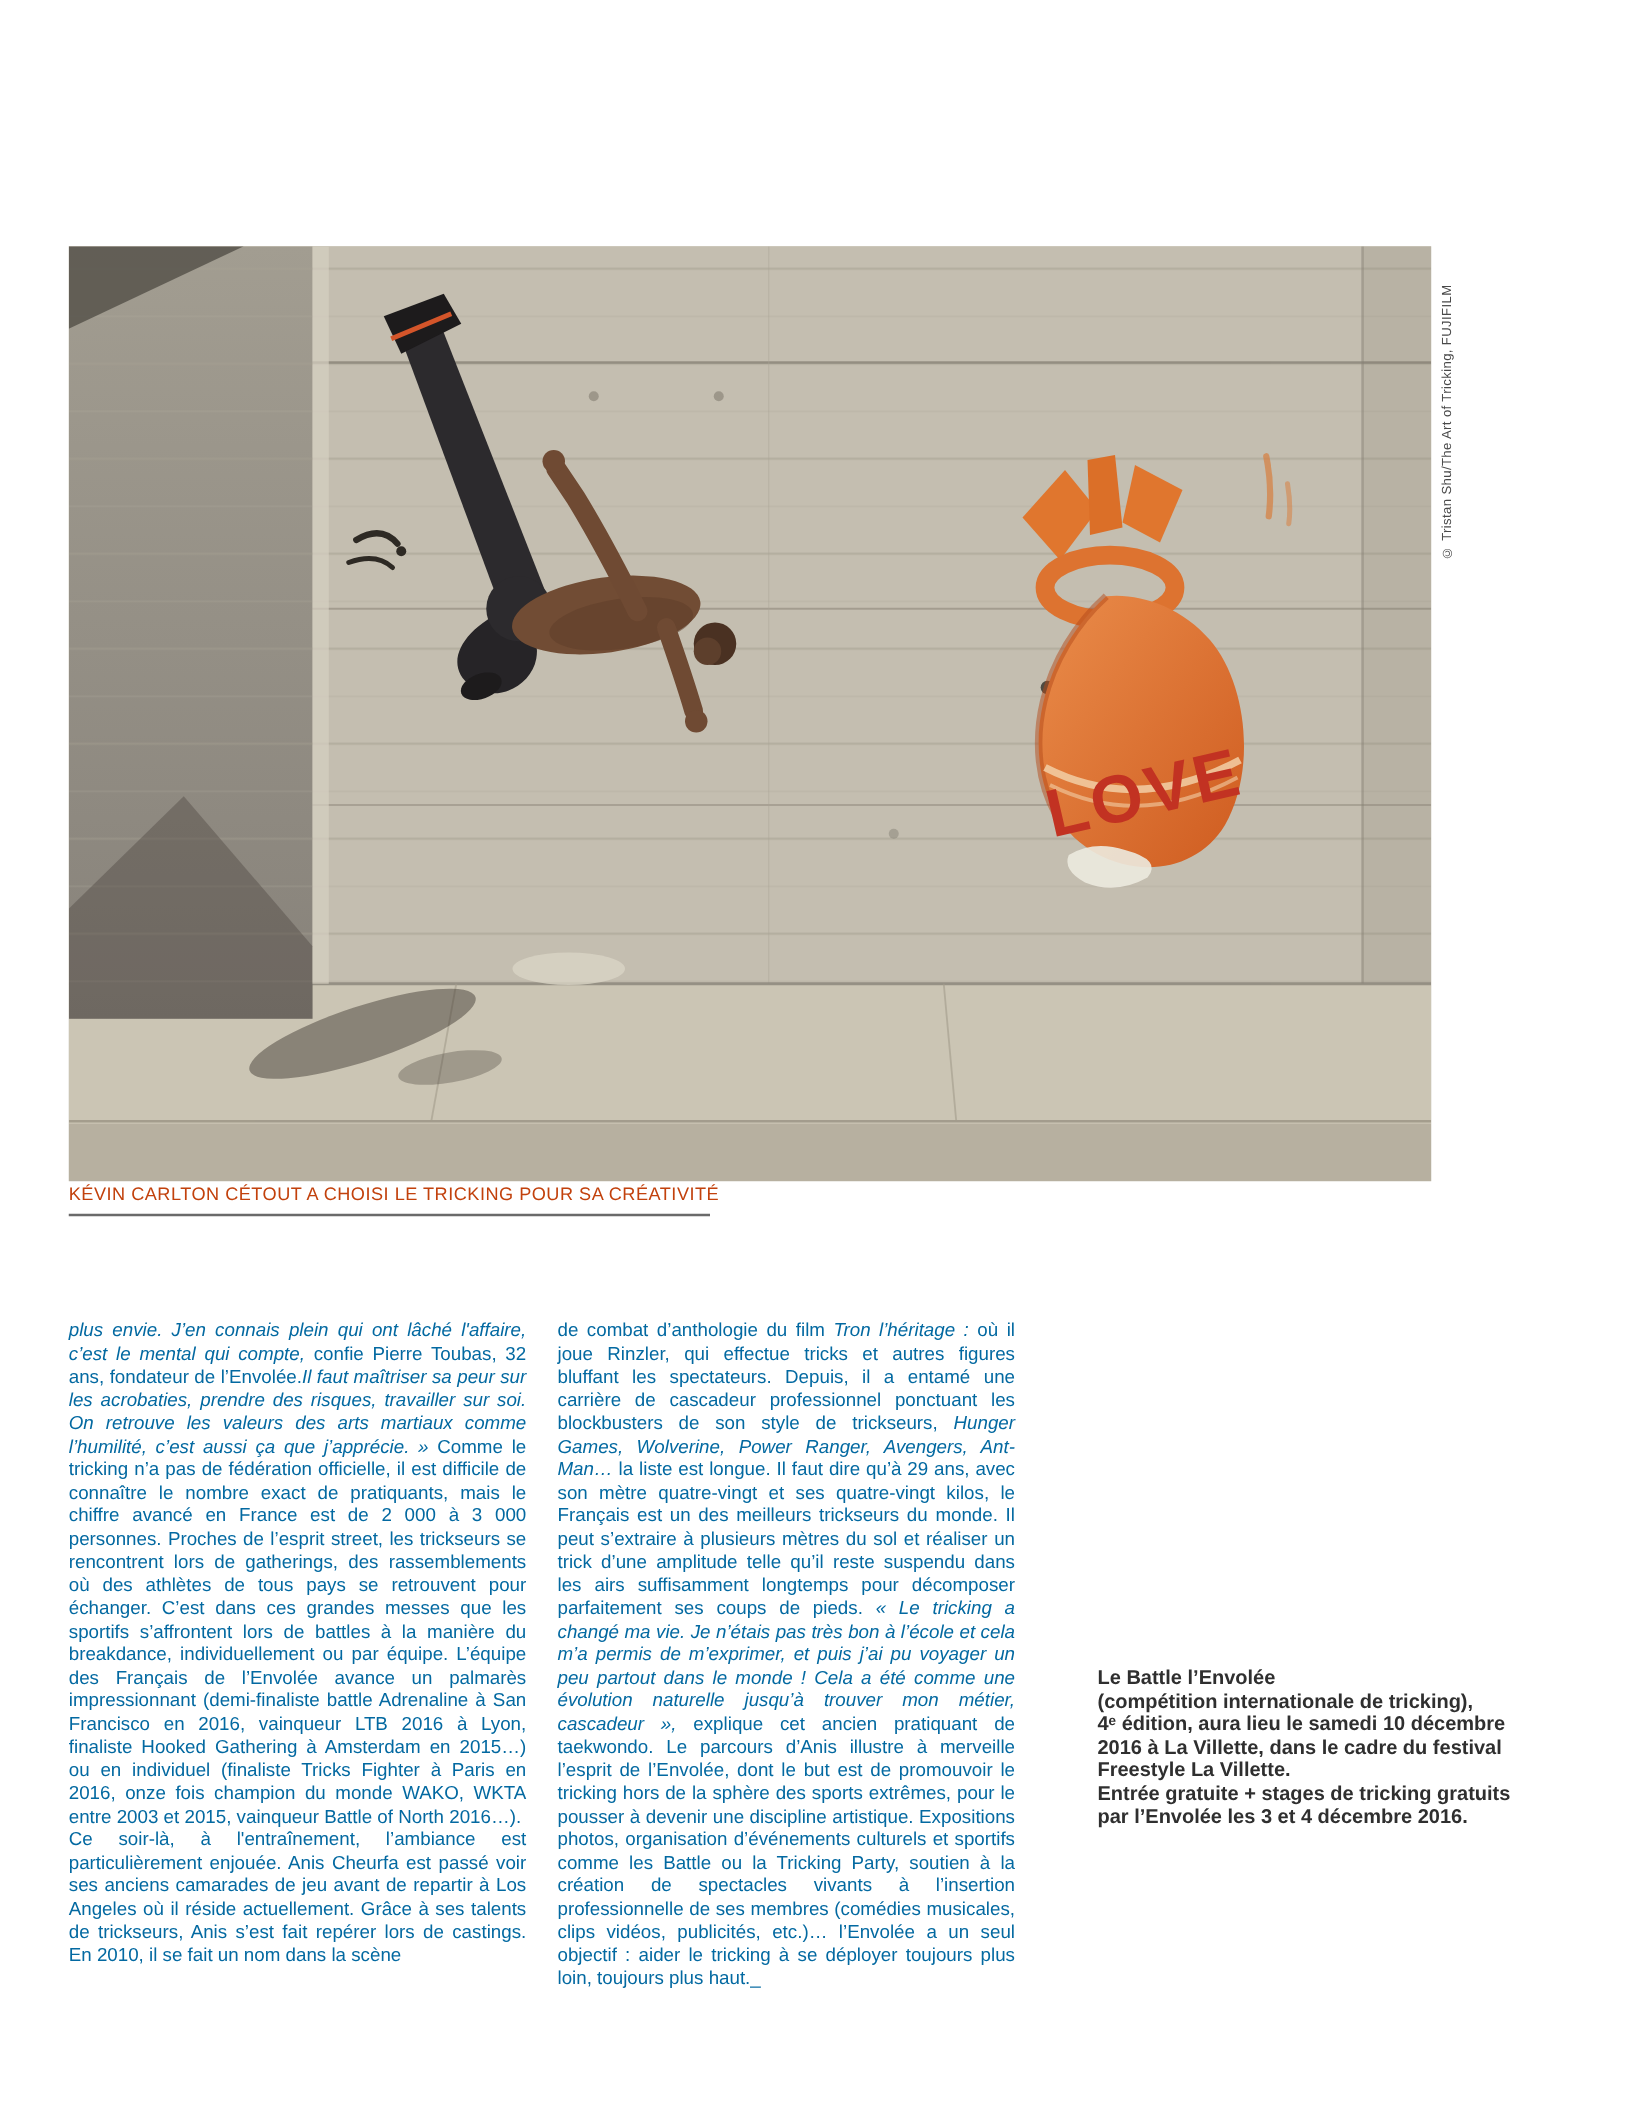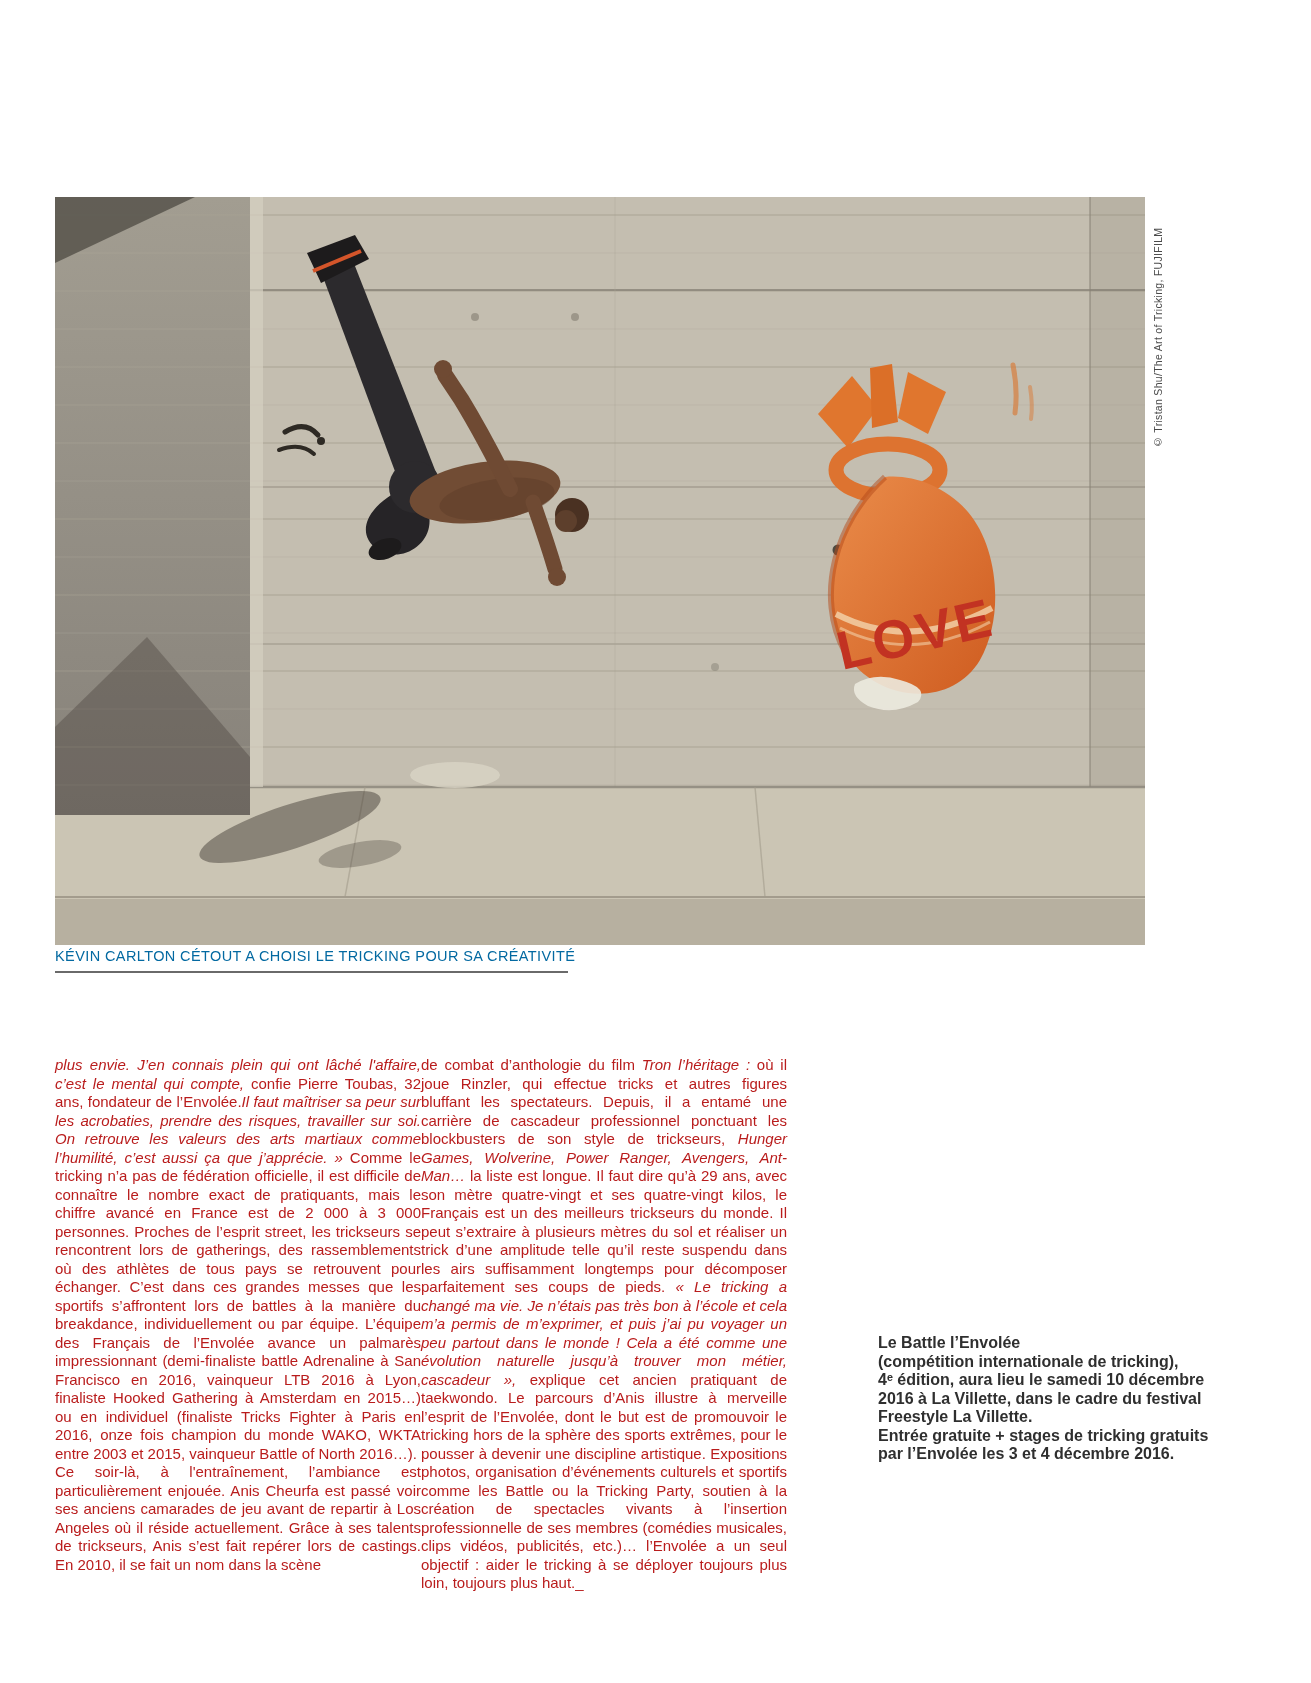--- a/index.html
+++ b/index.html
@@ -8,27 +8,27 @@
 
   .header{position:absolute;left:55px;top:52px;font-size:29px;color:#3a3a3a;letter-spacing:.5px;font-weight:400;}
 
   .photo{position:absolute;left:55px;top:197px;width:1090px;height:748px;overflow:hidden;background:#c4beb0;}
   .photo svg{display:block;}
 
   .credit{position:absolute;left:1152px;top:203px;height:245px;width:16px;
           writing-mode:vertical-rl;transform:rotate(180deg);
           font-size:10.5px;color:#4a4a4a;letter-spacing:.3px;white-space:nowrap;}
 
-  .caption{position:absolute;left:55px;top:948px;font-size:14.5px;color:#0369a1;letter-spacing:.4px;font-weight:400;}
+  .caption{position:absolute;left:55px;top:948px;font-size:14.5px;color:#c2410c;letter-spacing:.4px;font-weight:400;}
   .caption-rule{position:absolute;left:55px;top:971px;width:513px;border-top:2px solid #6a6a6a;}
 
-  .col{position:absolute;top:1056px;width:366px;font-size:15px;line-height:18.5px;color:#b91c1c;
+  .col{position:absolute;top:1056px;width:366px;font-size:15px;line-height:18.5px;color:#0369a1;
        text-align:justify;}
   .col-1{left:55px;}
-  .col-2{left:421px;}
+  .col-2{left:446px;}
   .it{font-style:italic;}
 
   .sidebar{position:absolute;left:878px;top:1334px;width:398px;color:#2f2f2f;}
   .sidebar-block{font-size:16px;line-height:18.5px;font-weight:bold;white-space:pre-line;}
   .sidebar-block + .sidebar-block{}
 </style>
 </head>
 <body>
 
 <div class="page">

